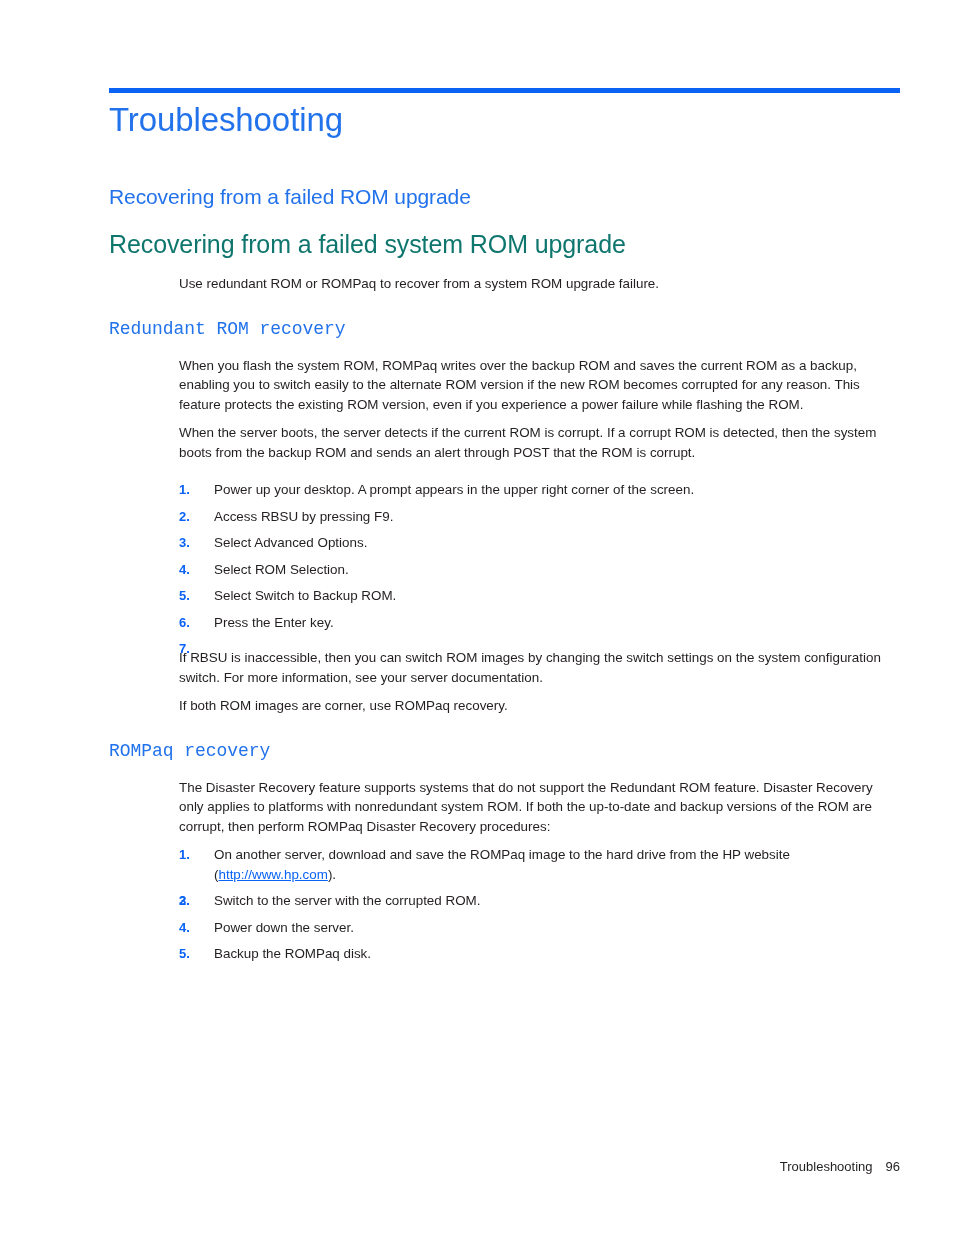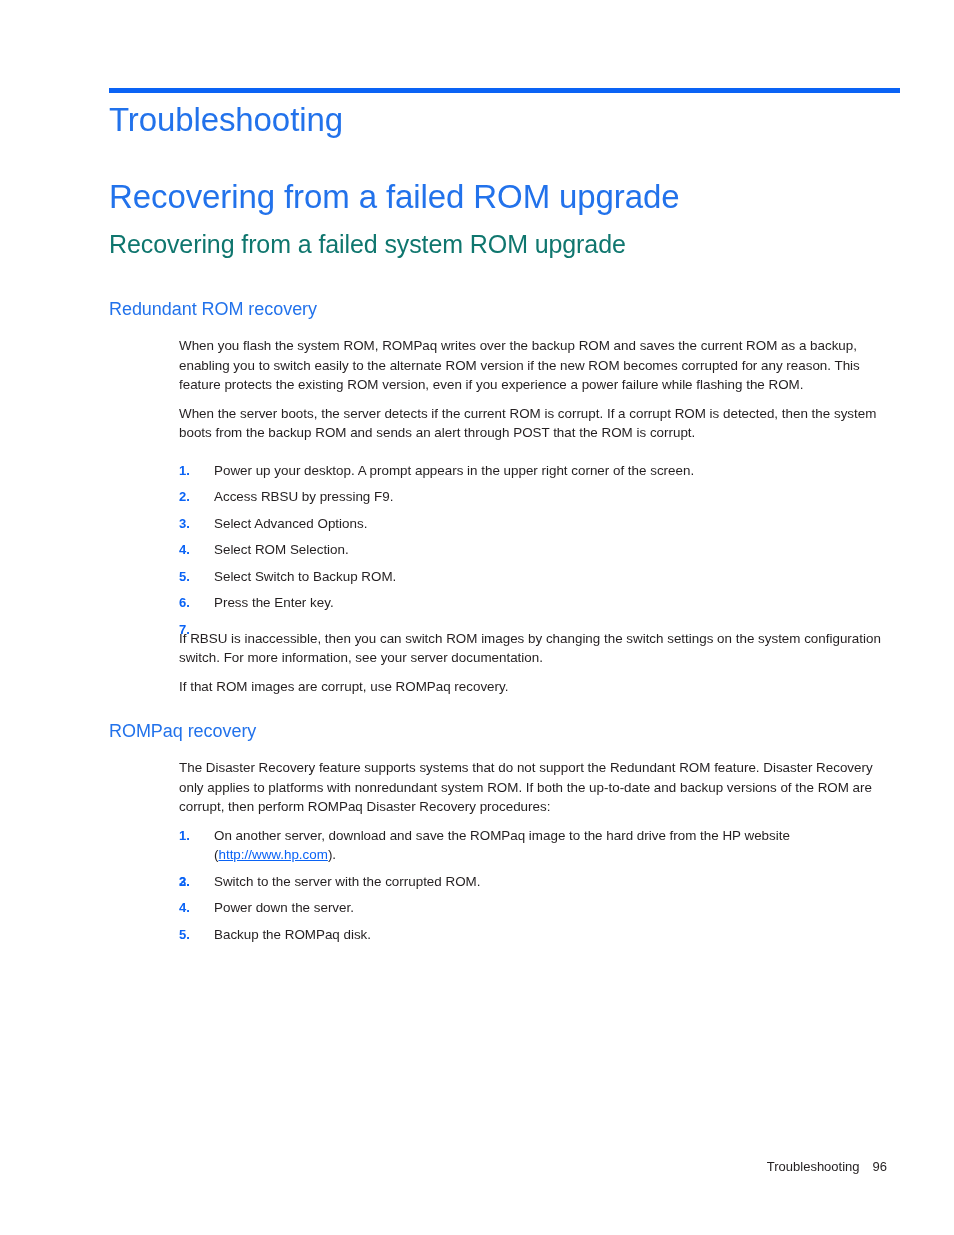--- a/index.html
+++ b/index.html
@@ -40,21 +40,21 @@
   h1.chapter-title {
     font-size: 33px;
     font-weight: 400;
     color: #2272eb;
     margin: 0;
     padding: 0;
     line-height: 40px;
     letter-spacing: -0.1px;
   }
   h2.section-title {
-    font-size: 33px;
+    font-size: 21px;
     font-weight: 400;
     color: #2272eb;
     margin: 0;
     padding: 0;
     line-height: 34px;
     letter-spacing: -0.1px;
   }
   h3.subsection-title {
     font-size: 25px;
     font-weight: 400;
@@ -65,20 +65,21 @@
     letter-spacing: -0.1px;
   }
   h4.sub2-title {
     font-size: 18px;
     font-weight: 400;
     color: #2272eb;
     margin: 0;
     padding: 0;
     line-height: 22px;
     letter-spacing: -0.05px;
+    font-family: Liberation Mono, monospace;
   }
   .indent {
     margin-left: 70px;
   }
   p.body-text {
     font-size: 13.4px;
     line-height: 19.5px;
     color: #231f20;
     margin: 0;
     padding: 0;
@@ -107,21 +108,21 @@
   }
   .bold {
     font-weight: normal;
   }
   a.link {
     color: #0a63f5;
     text-decoration: underline;
   }
   .footer {
     position: absolute;
-    left: 68px;
+    left: 81px;
     top: 1158px;
     width: 791px;
     text-align: right;
     font-size: 13px;
     color: #231f20;
     line-height: 18px;
   }
   .footer .page-num {
     margin-left: 13px;
   }
@@ -144,20 +145,23 @@
     <div class="gap-xl"></div>
 
     <h2 class="section-title">Recovering from a failed ROM upgrade</h2>
 
     <div class="gap-m"></div>
 
     <h3 class="subsection-title">Recovering from a failed system ROM upgrade</h3>
 
     <div class="gap-m"></div>
 
+    <div class="indent">
+      <p class="body-text">Use redundant ROM or ROMPaq to recover from a system ROM upgrade failure.</p>
+    </div>
 
     <div class="gap-l"></div>
 
     <h4 class="sub2-title">Redundant ROM recovery</h4>
 
     <div class="gap-m"></div>
 
     <div class="indent">
       <p class="body-text">When you flash the system ROM, ROMPaq writes over the backup ROM and saves the current ROM as a backup, enabling you to switch easily to the alternate ROM version if the new ROM becomes corrupted for any reason. This feature protects the existing ROM version, even if you experience a power failure while flashing the ROM.</p>
 
@@ -179,21 +183,21 @@
           <li><span class="num">6.</span><span>Press the <span class="bold">Enter</span> key.</span></li>
           <li><span class="num">7.</span></li>
         </ol>
 
       <div class="gap-s"></div>
 
       <p class="body-text">If RBSU is inaccessible, then you can switch ROM images by changing the switch settings on the system configuration switch. For more information, see your server documentation.</p>
 
       <div class="gap-s"></div>
 
-      <p class="body-text">If that ROM images are corrupt, use ROMPaq recovery.</p>
+      <p class="body-text">If both ROM images are corner, use ROMPaq recovery.</p>
     </div>
 
     <div class="gap-l"></div>
 
     <h4 class="sub2-title">ROMPaq recovery</h4>
 
     <div class="gap-m"></div>
 
     <div class="indent">
       <p class="body-text">The Disaster Recovery feature supports systems that do not support the Redundant ROM feature. Disaster Recovery only applies to platforms with nonredundant system ROM. If both the up-to-date and backup versions of the ROM are corrupt, then perform ROMPaq Disaster Recovery procedures:</p>

